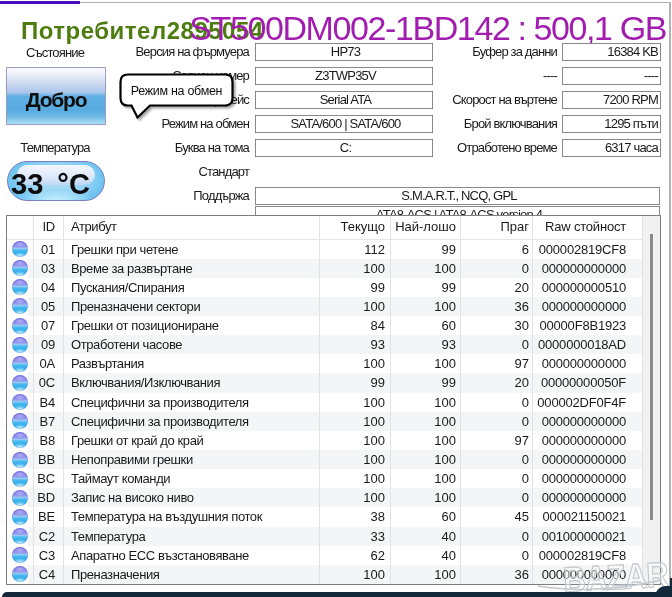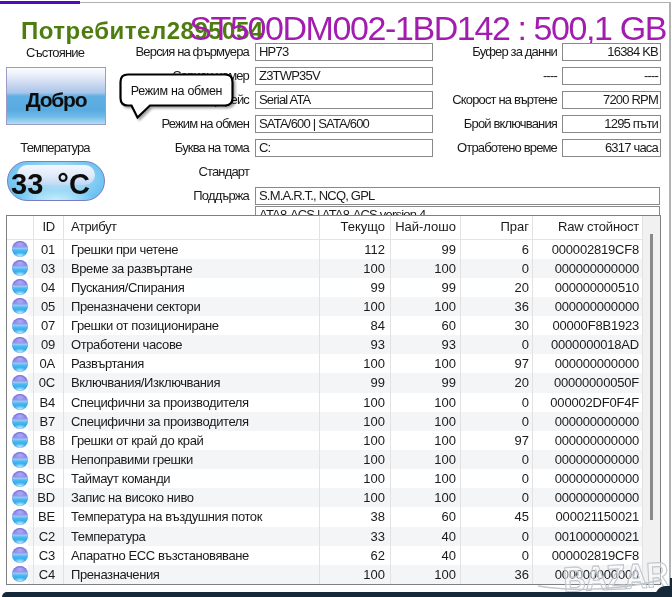--- a/index.html
+++ b/index.html
@@ -2,40 +2,40 @@
 <html><head>
 <meta charset="utf-8">
 <style>
   html,body{margin:0;padding:0;}
   #page{position:relative;width:672px;height:597px;background:#ffffff;overflow:hidden;
     font-family:"Liberation Sans", sans-serif;color:#1a1a1a;}
   .abs{position:absolute;}
   .lbl{position:absolute;font-size:13px;line-height:16px;white-space:nowrap;letter-spacing:-0.85px;}
   .lblr{text-align:right;}
   .box{position:absolute;border:1px solid #898989;background:#fff;font-size:13px;
-       line-height:16px;padding:0 0 0 3px;white-space:nowrap;box-sizing:border-box;height:18px;letter-spacing:-0.8px;}
+       line-height:16px;padding:0 0 0 3px;white-space:nowrap;box-sizing:border-box;height:18px;letter-spacing:-0.8px;text-align:center;}
   .boxr{text-align:right;padding:0 2px 0 0;}
   
   #tbl{position:absolute;left:6px;top:215px;width:655px;height:370px;border:1px solid #7f7f7f;
        box-sizing:border-box;background:#fff;font-size:13px;}
   .tr{position:relative;display:flex;height:19.15px;align-items:center;}
   .thr{position:relative;display:flex;height:22.5px;align-items:center;border-bottom:1px solid #e4e4e4;}
   .c0{width:26.5px;box-sizing:border-box;border-right:1px solid #e2e2e2;height:100%;flex:none;position:relative;}
   .c1{width:30.5px;box-sizing:border-box;border-right:1px solid #e2e2e2;height:100%;flex:none;
       text-align:right;padding-right:8px;line-height:19.2px;letter-spacing:-0.2px;}
   .c2{width:256px;box-sizing:border-box;border-right:1px solid #e2e2e2;height:100%;flex:none;
       padding-left:7px;line-height:19.2px;white-space:nowrap;overflow:hidden;letter-spacing:-0.4px;}
   .c3{width:71px;box-sizing:border-box;border-right:1px solid #e2e2e2;height:100%;flex:none;
       text-align:right;padding-right:5px;line-height:19.2px;}
   .c4{width:70px;box-sizing:border-box;border-right:1px solid #e2e2e2;height:100%;flex:none;
       text-align:right;padding-right:4px;line-height:19.2px;}
   .c5{width:72px;box-sizing:border-box;border-right:1px solid #e2e2e2;height:100%;flex:none;
       text-align:right;padding-right:3px;line-height:19.2px;}
   .c6{width:110px;box-sizing:border-box;border-right:1px solid #e2e2e2;height:100%;flex:none;
-      text-align:right;padding-right:3px;line-height:19.2px;letter-spacing:-0.2px;}
+      text-align:right;padding-right:16px;line-height:19.2px;letter-spacing:-0.2px;}
   .thr .c1,.thr .c2,.thr .c3,.thr .c4,.thr .c5,.thr .c6{line-height:22.5px;}
   .alt{background:linear-gradient(to right,#ffffff 21.5px,#f4f5f7 21.5px);}
   .orb{position:absolute;left:5px;top:50%;margin-top:-8px;width:16px;height:16px;border-radius:50%;
        background:
        radial-gradient(circle at 50% 50%, rgba(0,0,0,0) 60%, rgba(58,54,168,0.45) 80%, rgba(48,48,158,0.8) 97%),
        radial-gradient(ellipse 58% 30% at 50% 93%, rgba(215,248,255,0.85) 0%, rgba(215,248,255,0) 75%),
        radial-gradient(ellipse 52% 26% at 50% 18%, rgba(235,235,255,0.5) 0%, rgba(235,235,255,0) 80%),
        linear-gradient(to bottom, #685cda 0%, #7d76e8 20%, #929aee 36%, #98c6f2 47%, #48bcf2 57%, #38b0ee 72%, #34acea 88%, #44baee 100%);}
   #sbar{position:absolute;right:0;top:0;width:17px;height:368px;background:#f1f1f1;border-left:1px solid #e2e2e2;}
   #thumb{position:absolute;left:7px;top:18px;width:2.5px;height:286px;background:#8a8a8a;}

